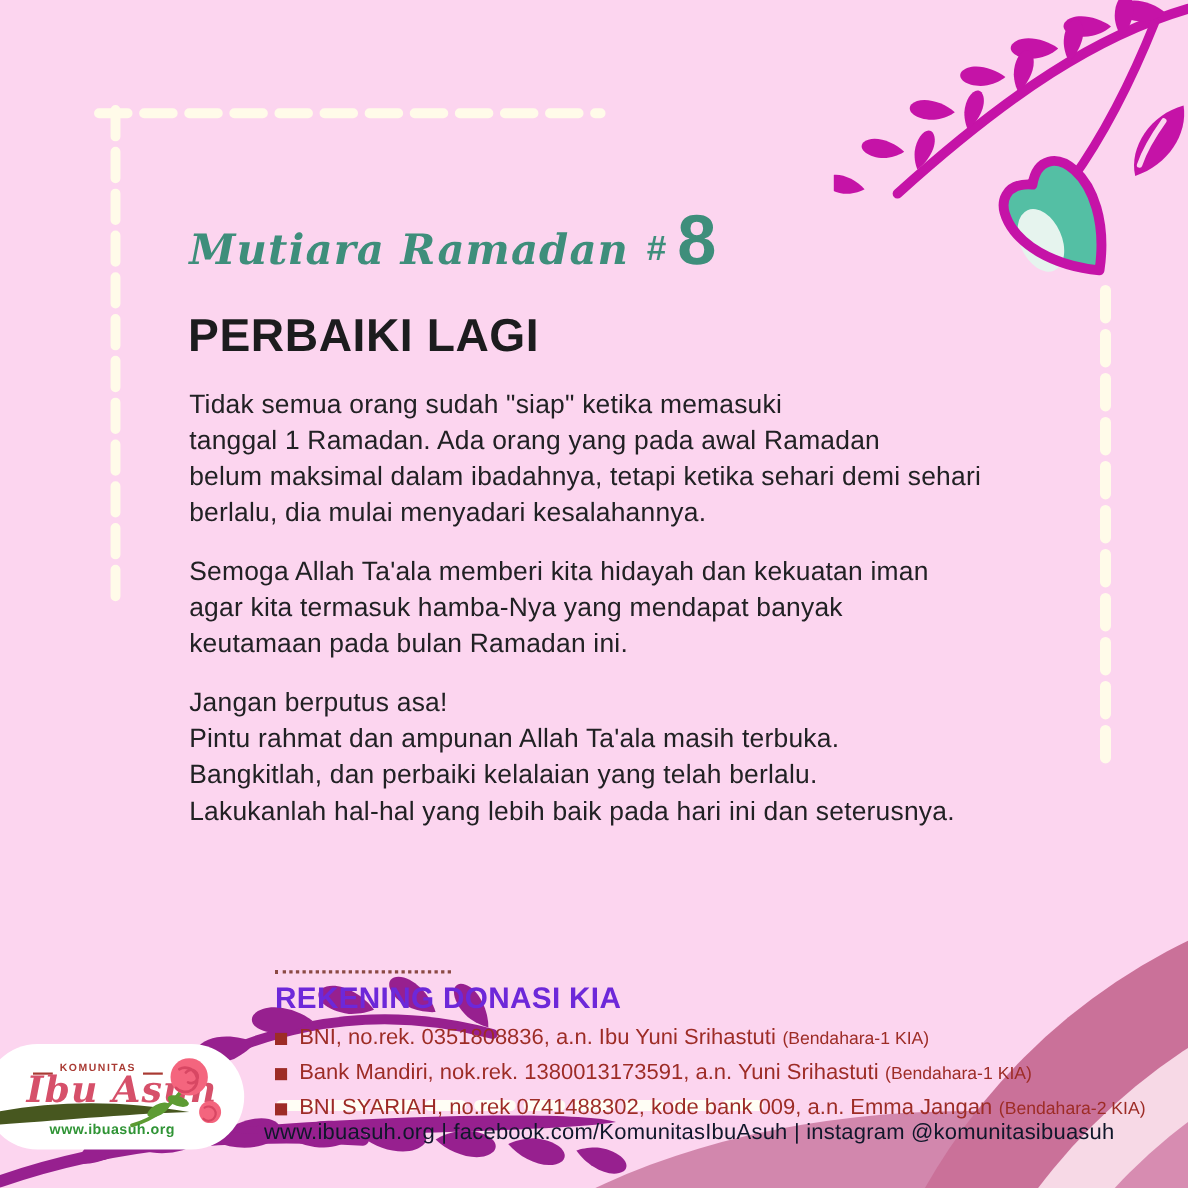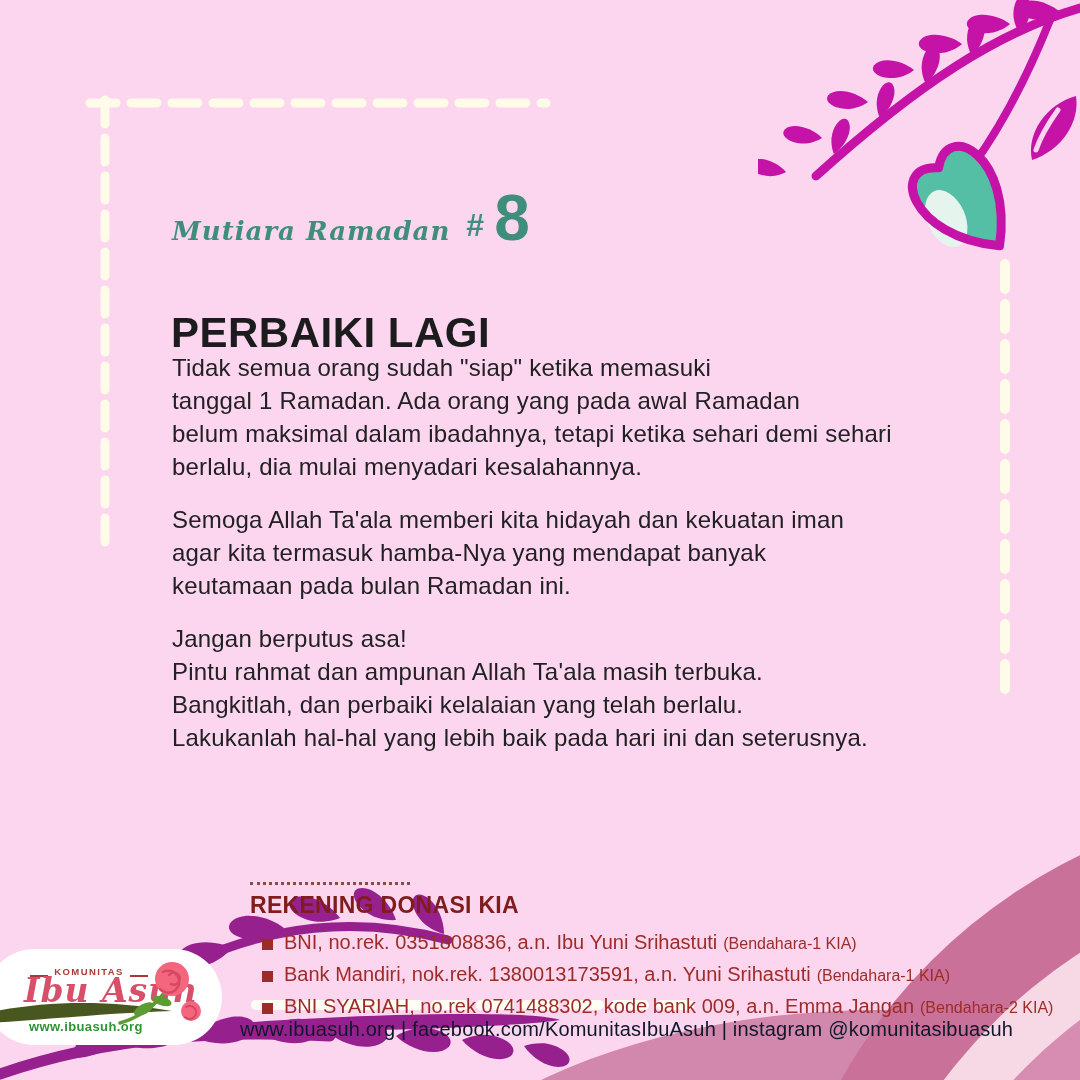--- a/index.html
+++ b/index.html
@@ -19,34 +19,34 @@
   .decor-tr{position:absolute;left:758px;top:0;z-index:1;}
   .decor-bl{position:absolute;left:0;top:878px;z-index:1;}
   
   .pill{position:absolute;left:-14px;top:949px;width:236px;height:96px;background:#ffffff;border-radius:48px;z-index:2;}
   .pill .krow{position:absolute;left:44px;top:17px;width:118px;display:flex;align-items:flex-end;gap:6px;}
   .pill .krow .kline{flex:1;height:2px;background:#a93a33;}
   .pill .krow .ktext{font-size:9.5px;font-weight:bold;letter-spacing:1.4px;color:#a93a33;white-space:nowrap;}
   .pill .name{position:absolute;left:38px;top:22px;font-family:"DejaVu Serif",serif;font-style:italic;font-weight:bold;font-size:33px;color:#d6506a;letter-spacing:1px;white-space:nowrap;}
   .pill .swoosh{position:absolute;left:0;top:50px;}
   .pill .roses{position:absolute;left:128px;top:8px;}
-  .pill .site{position:absolute;left:28px;top:70px;width:144px;text-align:center;font-size:13px;font-weight:bold;color:#2f9435;letter-spacing:.4px;}
+  .pill .site{position:absolute;left:44px;top:70px;width:144px;text-align:center;font-size:13px;font-weight:bold;color:#2f9435;letter-spacing:.4px;}
   
   .header-row{position:absolute;left:172px;top:186px;display:flex;align-items:baseline;z-index:3;}
-  .series{font-family:"DejaVu Serif",serif;font-style:italic;font-weight:bold;font-size:26px;color:#3e8e7b;letter-spacing:1px;}
+  .series{font-family:"DejaVu Serif",serif;font-style:italic;font-weight:bold;font-size:38px;color:#3e8e7b;letter-spacing:1px;}
   .hash{font-size:32px;font-weight:bold;color:#3e8e7b;margin-left:16px;transform:translateY(-4px);}
   .bignum{font-size:64px;font-weight:600;color:#3e8e7b;margin-left:10px;line-height:1;}
-  .title{position:absolute;left:171px;top:281px;font-size:42px;font-weight:bold;letter-spacing:.5px;color:#1c1c1e;z-index:3;margin-top:28px;}
+  .title{position:absolute;left:171px;top:281px;font-size:42px;font-weight:bold;letter-spacing:.5px;color:#1c1c1e;z-index:3;}
   .paragraphs{position:absolute;left:172px;top:351px;width:840px;z-index:3;}
   .paragraphs p{margin:0 0 20px 0;font-size:24px;line-height:33px;color:#212124;letter-spacing:.2px;white-space:pre-line;}
   
   .donation{position:absolute;left:250px;top:882px;z-index:3;}
   .donation .dots{width:160px;border-top:3px dotted #8b4a44;margin-bottom:7px;}
-  .donation h2{margin:0 0 9px 0;font-size:23px;font-weight:bold;color:#7f1d1d;letter-spacing:.3px;}
-  .donation ul{list-style:none;margin:12px;padding:0;}
+  .donation h2{margin:0 0 9px 0;font-size:27px;font-weight:bold;color:#6d28d9;letter-spacing:.3px;}
+  .donation ul{list-style:none;margin:0;padding:0;}
   .donation li{font-size:20px;color:#9d2c26;margin-bottom:9px;white-space:nowrap;display:flex;align-items:baseline;}
   .donation li .sq{display:inline-block;width:11px;height:11px;background:#9d2c26;margin-right:11px;flex:none;transform:translateY(1px);}
   .donation li .note{font-size:16px;margin-left:6px;}
   
   .footer-links{position:absolute;left:240px;top:1018px;width:790px;font-size:20px;color:#0f172a;letter-spacing:.2px;white-space:nowrap;z-index:3;}
 </style>
 </head>
 <body>
 
 <div class="canvas">

